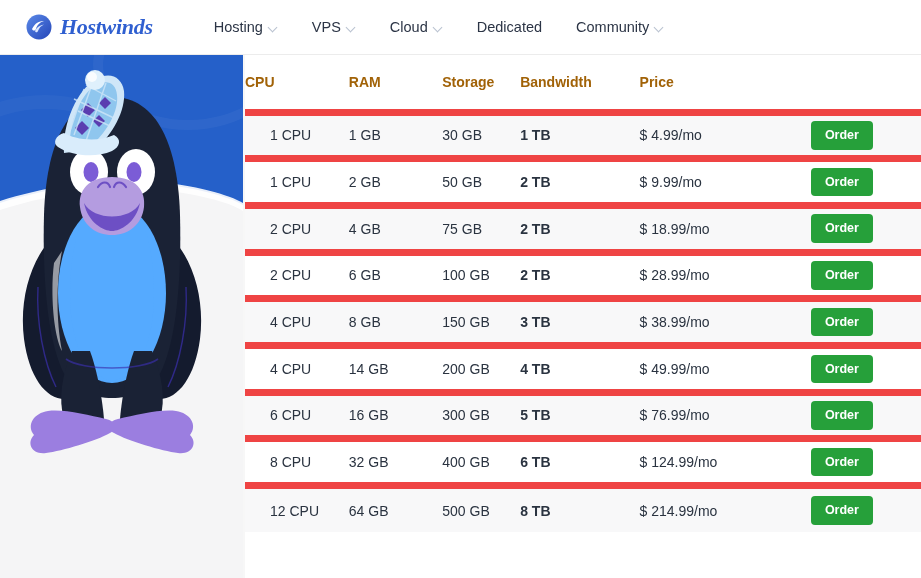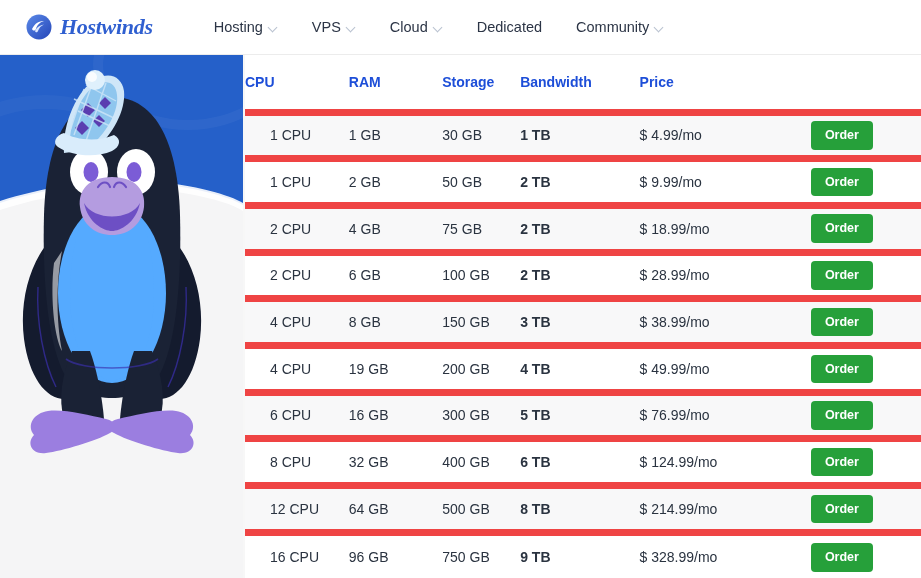--- a/index.html
+++ b/index.html
@@ -72,21 +72,21 @@
   .table-wrap {
     position:absolute; left:245px; top:55px;
     width:676px; height:523px;
     background:#ffffff;
     overflow:hidden;
     z-index:20;
   }
   table.pricing { width:676px; border-collapse:collapse; table-layout:fixed; }
   table.pricing th {
     text-align:left;
-    font-size:14px; font-weight:bold; color:#1d4ed8;
+    font-size:14px; font-weight:bold; color:#a16207;
     padding:0 0 0 0; height:57px; vertical-align:middle;
     background:#ffffff;
   }
   table.pricing td {
     font-size:14px; color:#2a3340;
     height:46.7px; vertical-align:middle;
     border-top:7px solid #ef4444;
   }
   table.pricing tbody tr:nth-child(odd) td { background:#f8f8f9; }
   table.pricing tbody tr:nth-child(even) td { background:#ffffff; }
@@ -288,21 +288,21 @@
           <td class="c3">150 GB</td>
           <td class="c4">3 TB</td>
           <td class="c5">$ 38.99/mo</td>
           <td class="c6 order-cell">
             <button class="order-btn">Order</button>
           </td>
         </tr>
 
         <tr>
           <td class="c1">4 CPU</td>
-          <td class="c2">19 GB</td>
+          <td class="c2">14 GB</td>
           <td class="c3">200 GB</td>
           <td class="c4">4 TB</td>
           <td class="c5">$ 49.99/mo</td>
           <td class="c6 order-cell">
             <button class="order-btn">Order</button>
           </td>
         </tr>
 
         <tr>
           <td class="c1">6 CPU</td>
@@ -330,28 +330,18 @@
           <td class="c1">12 CPU</td>
           <td class="c2">64 GB</td>
           <td class="c3">500 GB</td>
           <td class="c4">8 TB</td>
           <td class="c5">$ 214.99/mo</td>
           <td class="c6 order-cell">
             <button class="order-btn">Order</button>
           </td>
         </tr>
 
-        <tr>
-          <td class="c1">16 CPU</td>
-          <td class="c2">96 GB</td>
-          <td class="c3">750 GB</td>
-          <td class="c4">9 TB</td>
-          <td class="c5">$ 328.99/mo</td>
-          <td class="c6 order-cell">
-            <button class="order-btn">Order</button>
-          </td>
-        </tr>
 
       </tbody>
     </table>
   </div>
 
 </div>
 
 </body></html>

